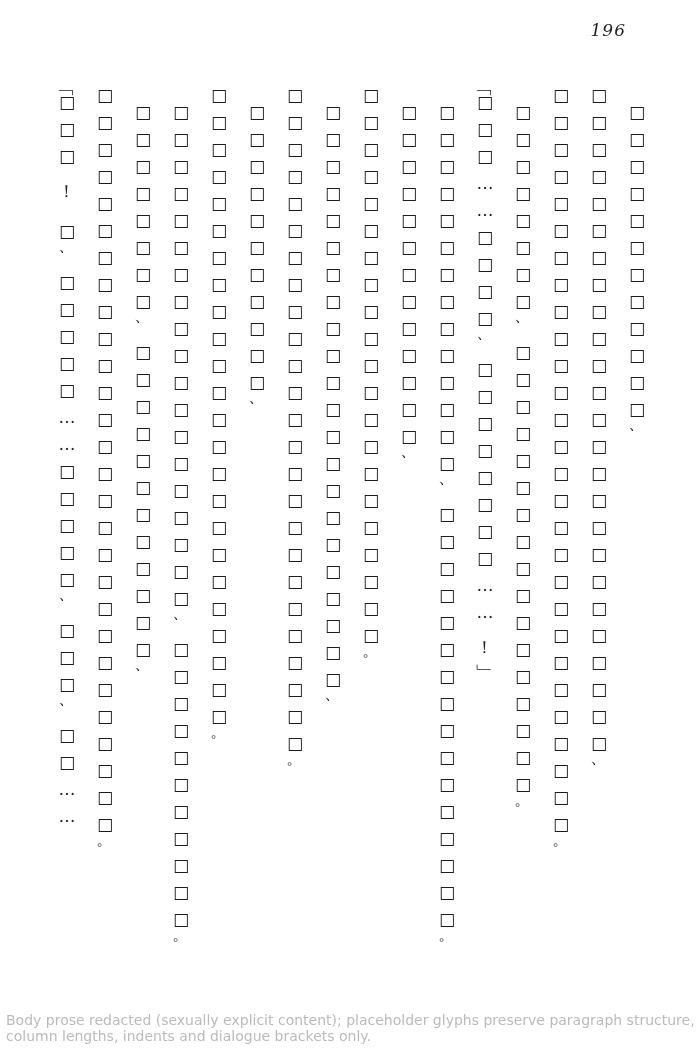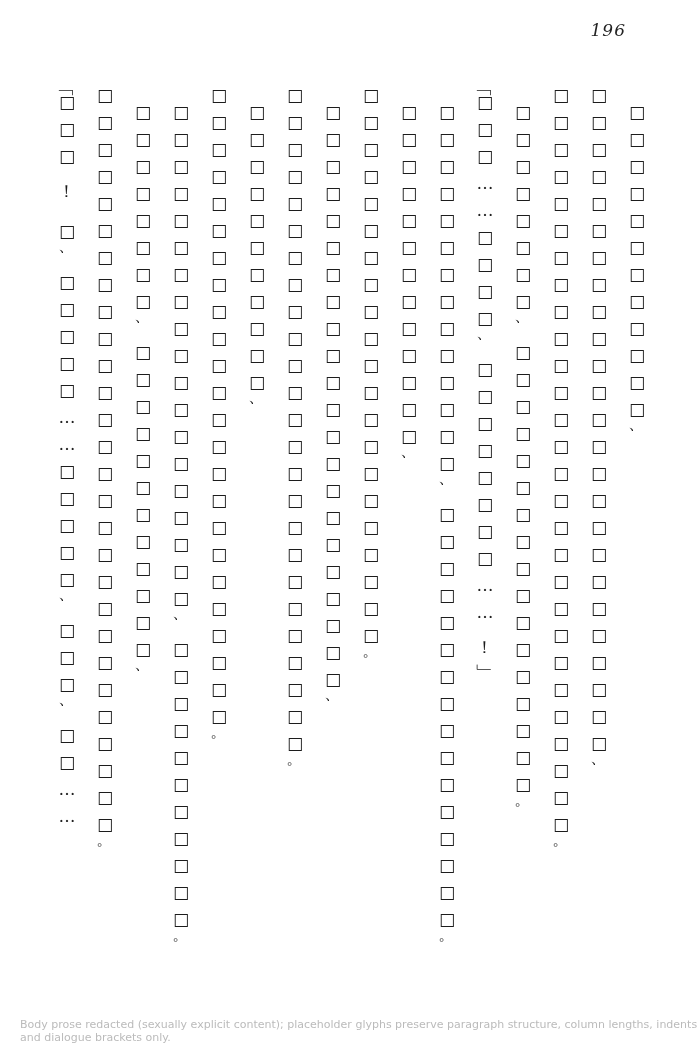--- a/index.html
+++ b/index.html
@@ -45,23 +45,23 @@
     }
     .para {
       margin: 0;
       text-indent: 1em;
     }
     .para.dialogue {
       text-indent: 0;
     }
     .redaction-note {
       position: absolute;
-      left: 20px;
+      left: 6px;
       bottom: 6px;
-      font-size: 11px;
+      font-size: 14px;
       color: #bbbbbb;
       font-family: "DejaVu Sans", "Liberation Sans", sans-serif;
       writing-mode: horizontal-tb;
     }
   </style>
 </head>
 <body>
 
 <div class="page">
 

